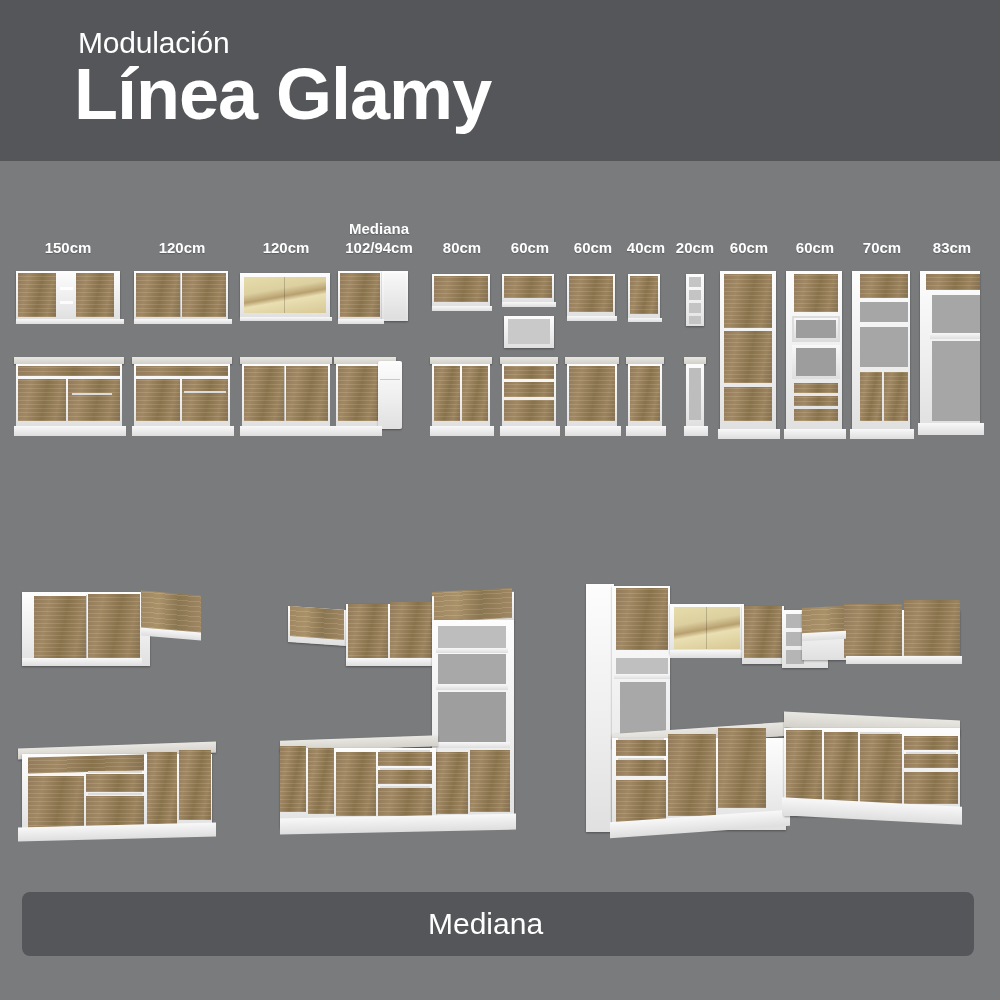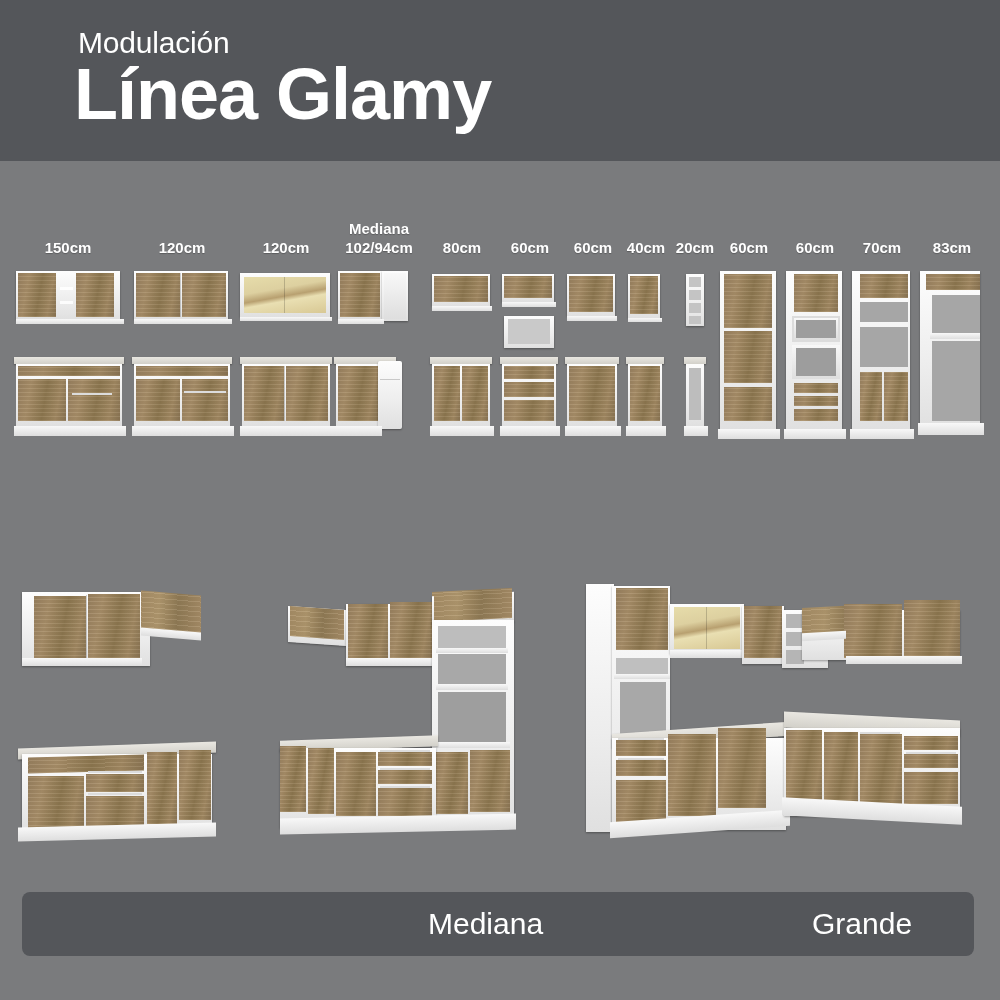--- a/index.html
+++ b/index.html
@@ -430,16 +430,15 @@
       <div class="cab wood" style="left:334px;top:202px;width:54px;height:32px;"></div>
       <div class="handle" style="left:290px;top:162px;width:40px;height:2px;"></div>
       <div class="handle" style="left:336px;top:182px;width:50px;height:2px;"></div>
       <div class="cab white2" style="left:212px;top:232px;width:180px;height:18px;transform:skewY(3deg);"></div>
     </div>
 
   </div>
 
   <div id="footer">
     <div class="footer-item" id="footer-mediana">Mediana</div>
-    <div class="footer-item" id="footer-grande">Grande</div>
   </div>
 
 </div>
 
 </body></html>

